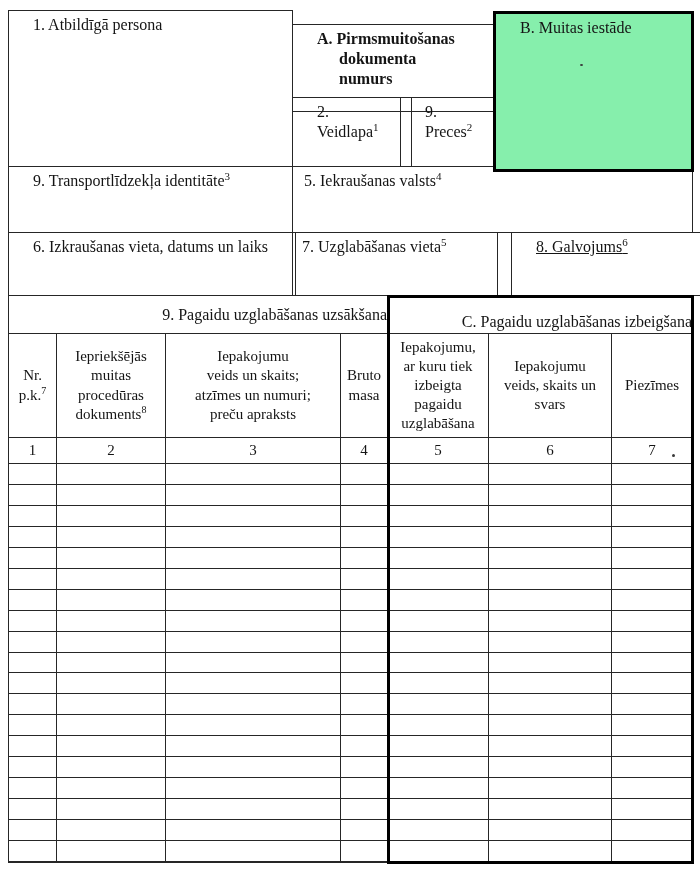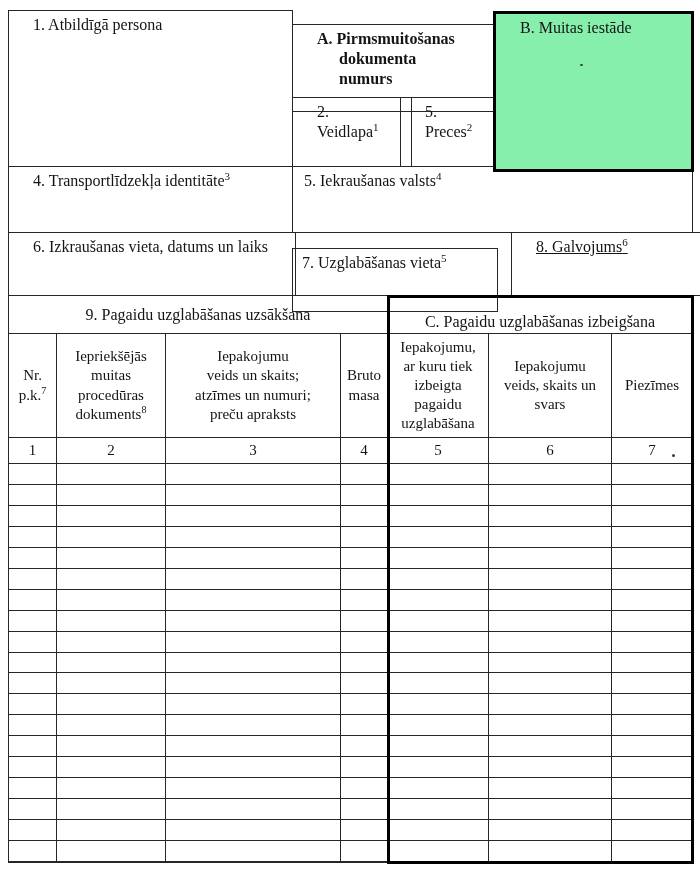--- a/index.html
+++ b/index.html
@@ -16,33 +16,33 @@
   .box sup{font-size:11px;line-height:0;}
   .b1{left:8px;top:10px;width:285px;height:157px;}
   .bA{left:292px;top:24px;width:206px;height:88px;font-weight:bold;}
   .bA .hang{display:block;white-space:pre-line;padding-left:22px;text-indent:-22px;}
   .b2{left:292px;top:97px;width:120px;height:70px;}
   .b3{left:400px;top:97px;width:98px;height:70px;}
   .bB{left:493px;top:11px;width:201px;height:161px;border:3px solid #000;z-index:5;background:#86efac;}
   .b4{left:8px;top:166px;width:285px;height:67px;}
   .b5{left:292px;top:166px;width:401px;height:67px;padding-left:11px;}
   .b6{left:8px;top:232px;width:288px;height:64px;}
-  .b7{left:292px;top:232px;width:206px;height:64px;padding-left:9px;margin-top:16px;}
+  .b7{left:292px;top:232px;width:206px;height:64px;padding-left:9px;}
   .b8{left:511px;top:232px;width:196px;height:64px;text-decoration:underline;}
   
   .tbl{
     position:absolute;left:8px;top:295px;width:686px;height:568px;
     box-sizing:border-box;border:1px solid #262626;
     display:grid;
     grid-template-columns:48px 109px 175px 47px 101px 123px 81px;
     grid-template-rows:38px 104px 26px repeat(19,1fr);
   }
   .tbl>div{box-sizing:border-box;border-right:1px solid #262626;border-bottom:1px solid #262626;}
   .sec{
-    display:flex;align-items:center;justify-content:center;
+    display:flex;align-items:center;justify-content:flex-end;
     font-size:16px;
   }
   .sec9{grid-column:1/5;}
   .secC{grid-column:5/8;margin-top:15px;}
   .hd{
     display:flex;align-items:center;justify-content:center;text-align:center;
     font-size:15px;line-height:1.28;padding:2px 1px;
   }
   .hd .ht{white-space:pre-line;}
   .hd sup,.sec sup{font-size:10px;line-height:0;}
@@ -73,29 +73,29 @@
   <div class="box bA">
     <span class="hang">A. Pirmsmuitošanas
 dokumenta numurs</span>
   </div>
 
   <div class="box b2">
     <span>2. Veidlapa</span><sup>1</sup>
   </div>
 
   <div class="box b3">
-    <span>5. Preces</span><sup>2</sup>
+    <span>9. Preces</span><sup>2</sup>
   </div>
 
   <div class="box bB">
     <span>B. Muitas iestāde</span>
   </div>
 
   <div class="box b4">
-    <span>4. Transportlīdzekļa identitāte</span><sup>3</sup>
+    <span>9. Transportlīdzekļa identitāte</span><sup>3</sup>
   </div>
 
   <div class="box b5">
     <span>5. Iekraušanas valsts</span><sup>4</sup>
   </div>
 
   <div class="box b6">
     <span>6. Izkraušanas vieta, datums un laiks</span>
   </div>
 

